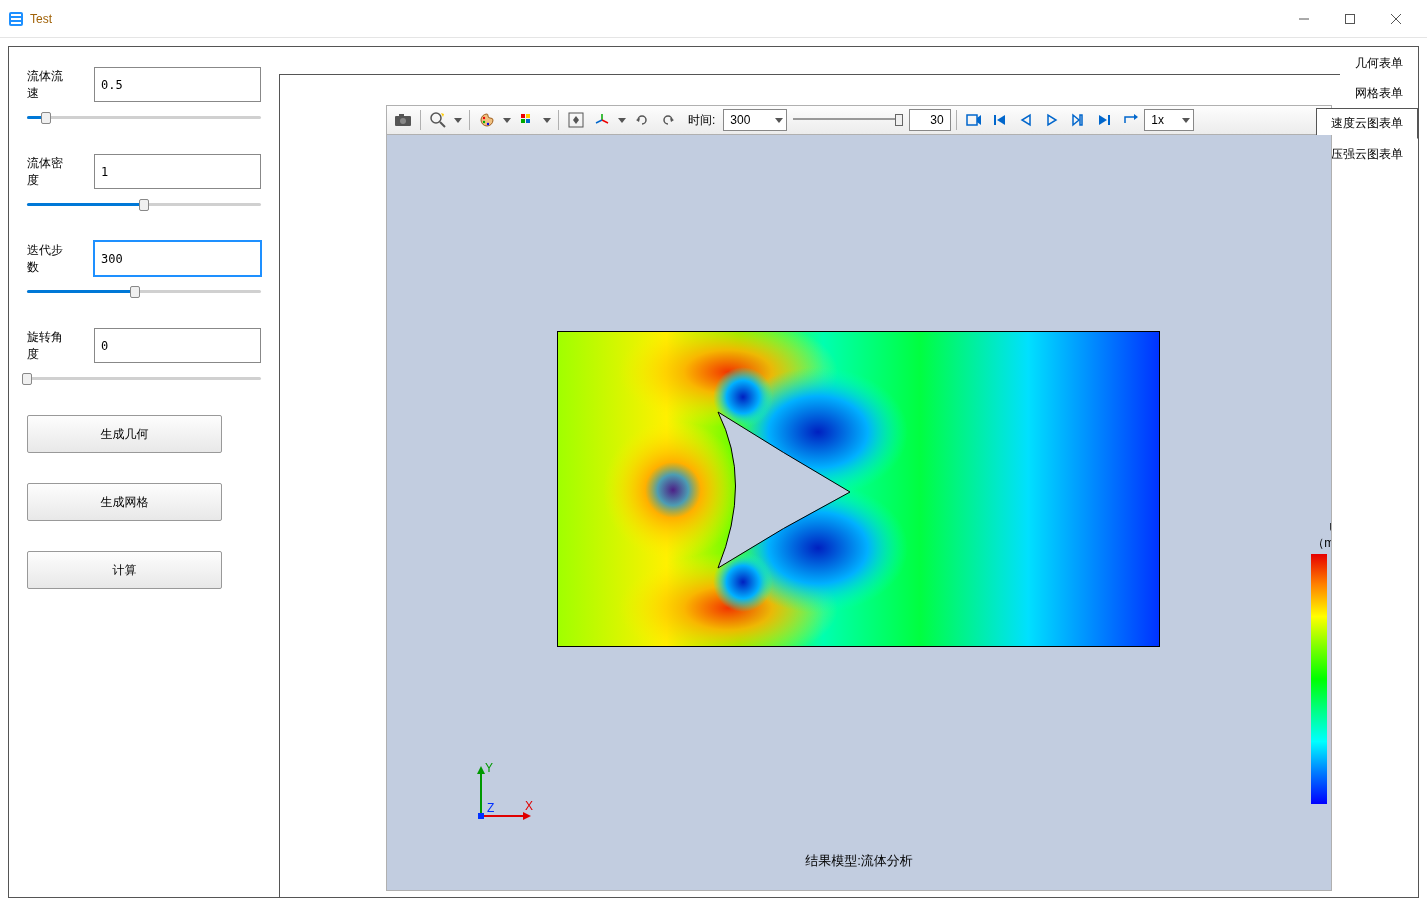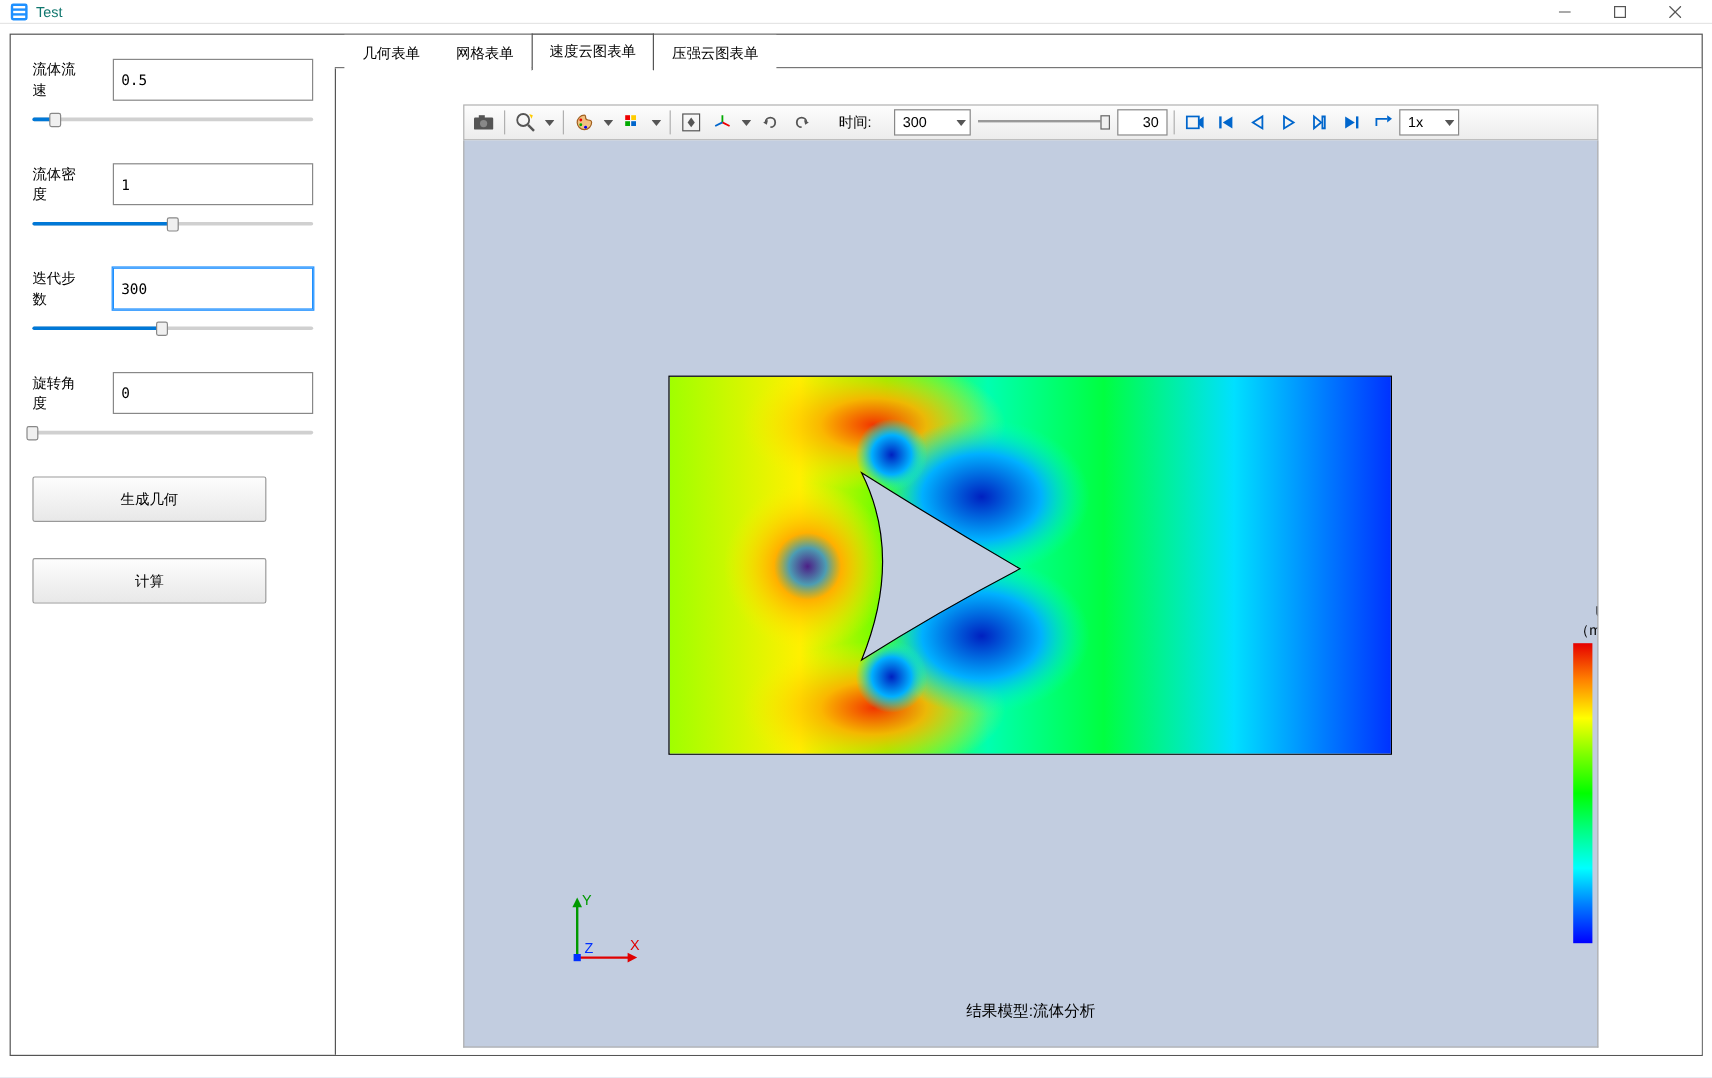--- a/index.html
+++ b/index.html
@@ -1,49 +1,49 @@
 <!DOCTYPE html>
 <html><head>
 <meta charset="utf-8">
 <style>
 * { box-sizing: border-box; margin: 0; padding: 0; font-family: "Microsoft YaHei", "SimSun", sans-serif; font-size: 12px; }
 body { background: #fff; width: 1427px; height: 898px; overflow: hidden; }
 
-.titlebar { height: 20px; background: #fff; border-bottom: 1px solid #e5e5e5; display: flex; align-items: center; padding: 0 8px; color: #0f766e; }
+.titlebar { height: 38px; background: #fff; border-bottom: 1px solid #e5e5e5; display: flex; align-items: center; padding: 0 8px; color: #a16207; }
 .titlebar .tb-icon { width: 16px; height: 16px; margin-right: 6px; }
 .titlebar .tb-title { flex: 1; }
 .titlebar .tb-btn { width: 46px; height: 30px; display: flex; align-items: center; justify-content: center; cursor: pointer; }
 
 .outer { border: 1px solid #555; margin: 8px; height: 852px; display: flex; }
 
 .sidebar { width: 270px; padding: 20px 18px; }
 .param-row { margin-bottom: 28px; }
 .param-top { display: flex; align-items: center; gap: 22px; margin-bottom: 8px; }
 .param-label { width: 56px; text-align: left; }
 .param-input { flex: 1; border: 1px solid #888; height: 35px; padding: 2px 6px; font-family: monospace; }
 .param-input.focused { border: 1px solid #1e90ff; box-shadow: 0 0 0 1px #1e90ff; }
 .slider-track { position: relative; height: 16px; }
 .slider-bar { position: absolute; top: 6px; left: 0; right: 0; height: 3px; background: #d0d0d0; border-radius: 2px; }
 .slider-fill { position: absolute; top: 6px; left: 0; height: 3px; background: #0078d7; border-radius: 2px; }
 .slider-thumb { position: absolute; top: 2px; width: 10px; height: 12px; background: #f0f0f0; border: 1px solid #888; border-radius: 2px; transform: translateX(-50%); cursor: pointer; }
 
 .big-btn { width: 195px; height: 38px; margin: 0 0 30px 0; background: linear-gradient(#fdfdfd, #e8e8e8); border: 1px solid #999; border-radius: 2px; cursor: pointer; display: flex; align-items: center; justify-content: center; }
 
 .mainarea { flex: 1; display: flex; flex-direction: column; }
-.tabs { height: 28px; display: flex; align-items: center; padding-left: 8px; gap: 0; border-bottom: 1px solid #555; }
+.tabs { height: 28px; display: flex; align-items: flex-end; padding-left: 8px; gap: 0; border-bottom: 1px solid #555; flex-direction: column; }
 .tab { padding: 6px 14px; border: 1px solid transparent; border-bottom: none; cursor: pointer; position: relative; top: 1px; background: #fff; }
 .tab.active { border: 1px solid #555; border-bottom: 1px solid #fff; }
 
 .viewer-wrap { flex: 1; border-left: 1px solid #555; display: flex; flex-direction: column; padding: 30px 6px 6px 6px; background: #fff; }
 
 .toolbar { height: 30px; background: linear-gradient(#fdfdfd, #ececec); border: 1px solid #b0b0b0; display: flex; align-items: center; padding: 0 4px; gap: 2px; margin: 0 80px 0 100px; }
 .tool-btn { width: 24px; height: 24px; display: flex; align-items: center; justify-content: center; border: 1px solid transparent; border-radius: 2px; cursor: pointer; }
 .tool-sep { width: 1px; height: 20px; background: #b0b0b0; margin: 0 3px; }
 .tool-dd { width: 12px; height: 24px; display: flex; align-items: center; justify-content: center; cursor: pointer; }
-.tool-label { margin: 0 17px; }
+.tool-label { margin: 0 6px; }
 .tool-combo { height: 22px; border: 1px solid #888; background: #fff; padding: 0 18px 0 6px; display: flex; align-items: center; position: relative; min-width: 64px; cursor: pointer; }
 .tool-combo .dd { position: absolute; right: 3px; top: 50%; transform: translateY(-50%); }
 .tool-slider { width: 110px; height: 16px; position: relative; margin: 0 4px; }
 .tool-slider .ts-bar { position: absolute; top: 6px; left: 0; right: 0; height: 2px; background: #999; }
 .tool-slider .ts-thumb { position: absolute; top: 2px; right: 0; width: 8px; height: 12px; background: #f0f0f0; border: 1px solid #666; cursor: pointer; }
 .tool-numfield { width: 38px; height: 22px; border: 1px solid #888; padding: 0 20px; display: flex; align-items: center; background: #fff; }
 
 .canvas { flex: 1; background: #c2cde0; position: relative; margin: 0 80px 0 100px; border: 1px solid #b0b0b0; border-top: none; overflow: hidden; }
 
 .contour-box { position: absolute; left: 170px; top: 196px; width: 603px; height: 316px; border: 1px solid #000; overflow: hidden; }
@@ -139,20 +139,23 @@
       </div>
       <div class="slider-track">
         <div class="slider-bar"></div>
           <div class="slider-fill" style="width:0%"></div>
           <div class="slider-thumb" style="left:0%"></div>
       </div>
     </div>
 
     <button class="big-btn">
         <span>生成几何</span>
+      </button>
+    <button class="big-btn">
+        <span>生成网格</span>
       </button>
     <button class="big-btn">
         <span>计算</span>
       </button>
   </div>
 
   <div class="mainarea">
     <div class="tabs">
       <div class="tab">几何表单</div>
       <div class="tab">网格表单</div>

